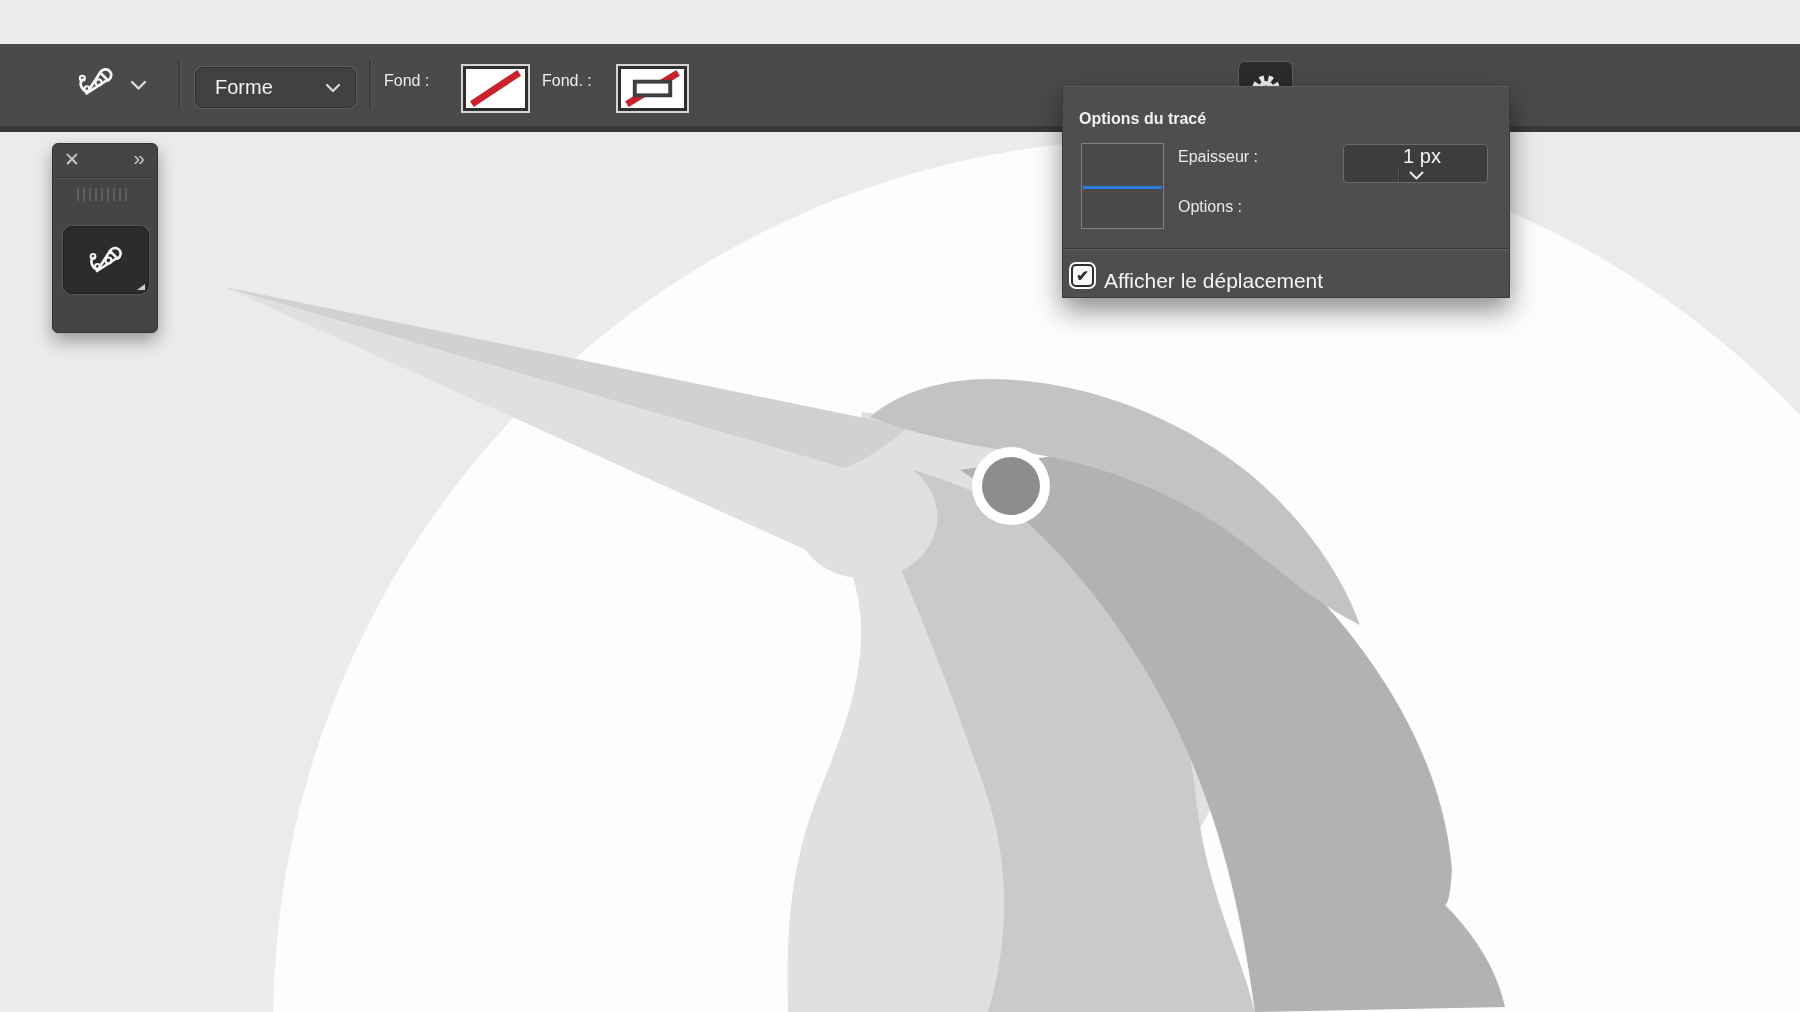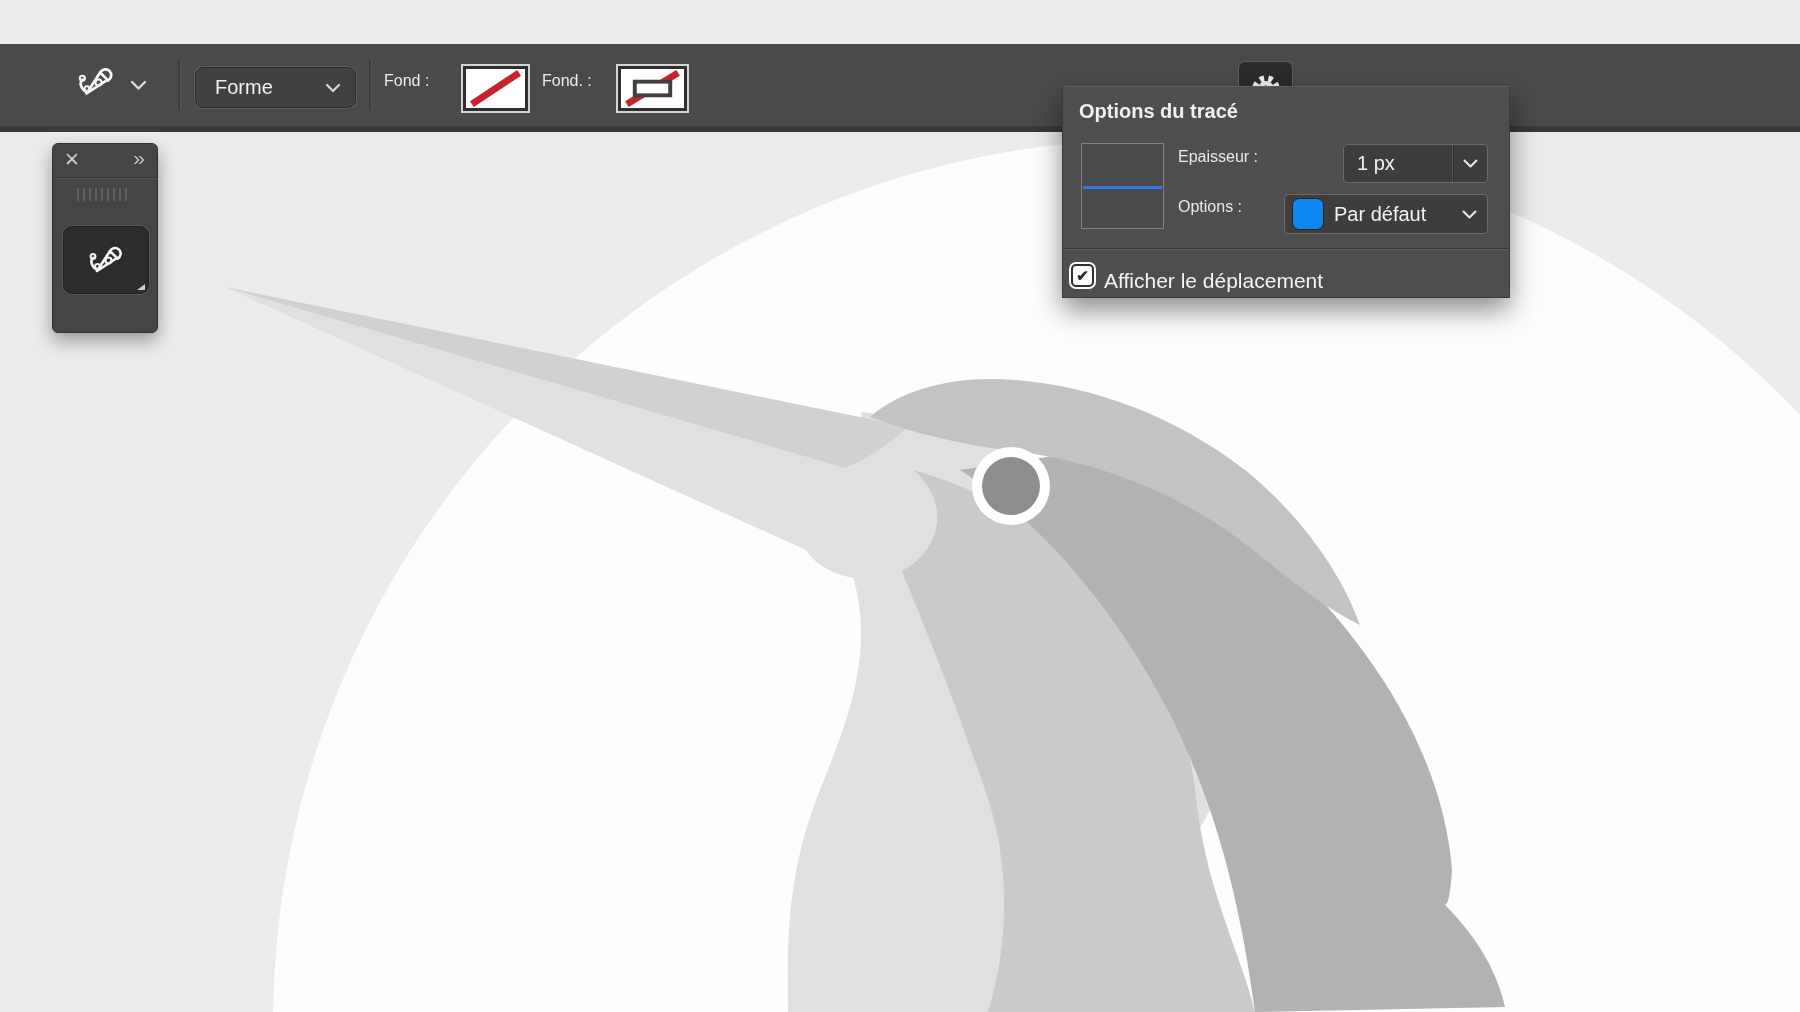--- a/index.html
+++ b/index.html
@@ -32,28 +32,28 @@
             box-sizing:border-box;cursor:pointer;}
   .gear-btn svg{position:absolute;left:10px;top:10px;}
   .corner-tri{position:absolute;right:3px;bottom:3px;width:0;height:0;
               border-left:9px solid transparent;border-bottom:7px solid #f0f0f0;}
 
   
   .opt-panel{position:absolute;left:1062px;top:86px;width:448px;height:212px;
              background:#4e4e4e;border:1px solid #3b3b3b;border-top-color:#5c5c5c;
              box-sizing:border-box;box-shadow:0 12px 26px rgba(0,0,0,.45);
              color:#f0f0f0;}
-  .opt-title{position:absolute;left:16px;top:13px;font-size:20px;font-weight:bold;}
+  .opt-title{position:absolute;left:16px;top:23px;font-size:16px;font-weight:bold;}
   .preview-box{position:absolute;left:18px;top:56px;width:83px;height:86px;
                background:#4a4a4a;border:1px solid #828282;box-sizing:border-box;}
   .preview-line{position:absolute;left:1px;right:1px;top:42px;height:3px;}
   .opt-label{position:absolute;left:115px;font-size:16px;color:#eaeaea;}
   .dd{position:absolute;background:#3d3d3d;border:1px solid #6b6b6b;border-radius:4px;
       box-sizing:border-box;display:flex;align-items:center;cursor:pointer;color:#f2f2f2;}
-  .dd-thickness{left:280px;top:57px;width:145px;height:39px;}
+  .dd-thickness{left:280px;top:57px;width:145px;height:39px;flex-direction:column;}
   .dd-thickness .val{padding-left:13px;font-size:20px;flex:1;}
   .dd-chev-sect{width:33px;height:100%;border-left:1px solid #2e2e2e;
                 box-shadow:-1px 0 0 #565656;display:flex;align-items:center;justify-content:center;}
   .dd-color{left:221px;top:107px;width:204px;height:40px;}
   .color-chip{width:30px;height:30px;border-radius:6px;margin-left:8px;
               box-shadow:0 0 0 1px rgba(0,0,0,.35);}
   .dd-color .val{padding-left:11px;font-size:20px;flex:1;}
   .dd-color .chev{margin-right:10px;}
   .opt-divider{position:absolute;left:0;top:161px;width:100%;height:1px;
                background:#393939;box-shadow:0 1px 0 #5d5d5d;}
@@ -193,27 +193,20 @@
     <div class="dd dd-thickness">
       <span class="val">1 px</span>
       <span class="dd-chev-sect">
         <svg class="chev-icon" width="15" height="9" viewBox="0 0 15 9">
           <polyline points="1.5,1.5 7.5,7.5 13.5,1.5" fill="none" stroke="#e8e8e8" stroke-width="2" stroke-linecap="round" stroke-linejoin="round"></polyline>
         </svg>
       </span>
     </div>
 
     <span class="opt-label" style="top:111px">Options :</span>
-    <div class="dd dd-color">
-      <span class="color-chip" style="background: rgb(16, 134, 240);"></span>
-      <span class="val">Par défaut</span>
-      <svg class="chev-icon chev" width="15" height="9" viewBox="0 0 15 9">
-        <polyline points="1.5,1.5 7.5,7.5 13.5,1.5" fill="none" stroke="#e8e8e8" stroke-width="2" stroke-linecap="round" stroke-linejoin="round"></polyline>
-      </svg>
-    </div>
 
     <div class="opt-divider"></div>
 
     <div class="cb">
       <span>✔</span>
     </div>
     <span class="cb-label">Afficher le déplacement</span>
   </div>
 
   <div class="float-panel">

